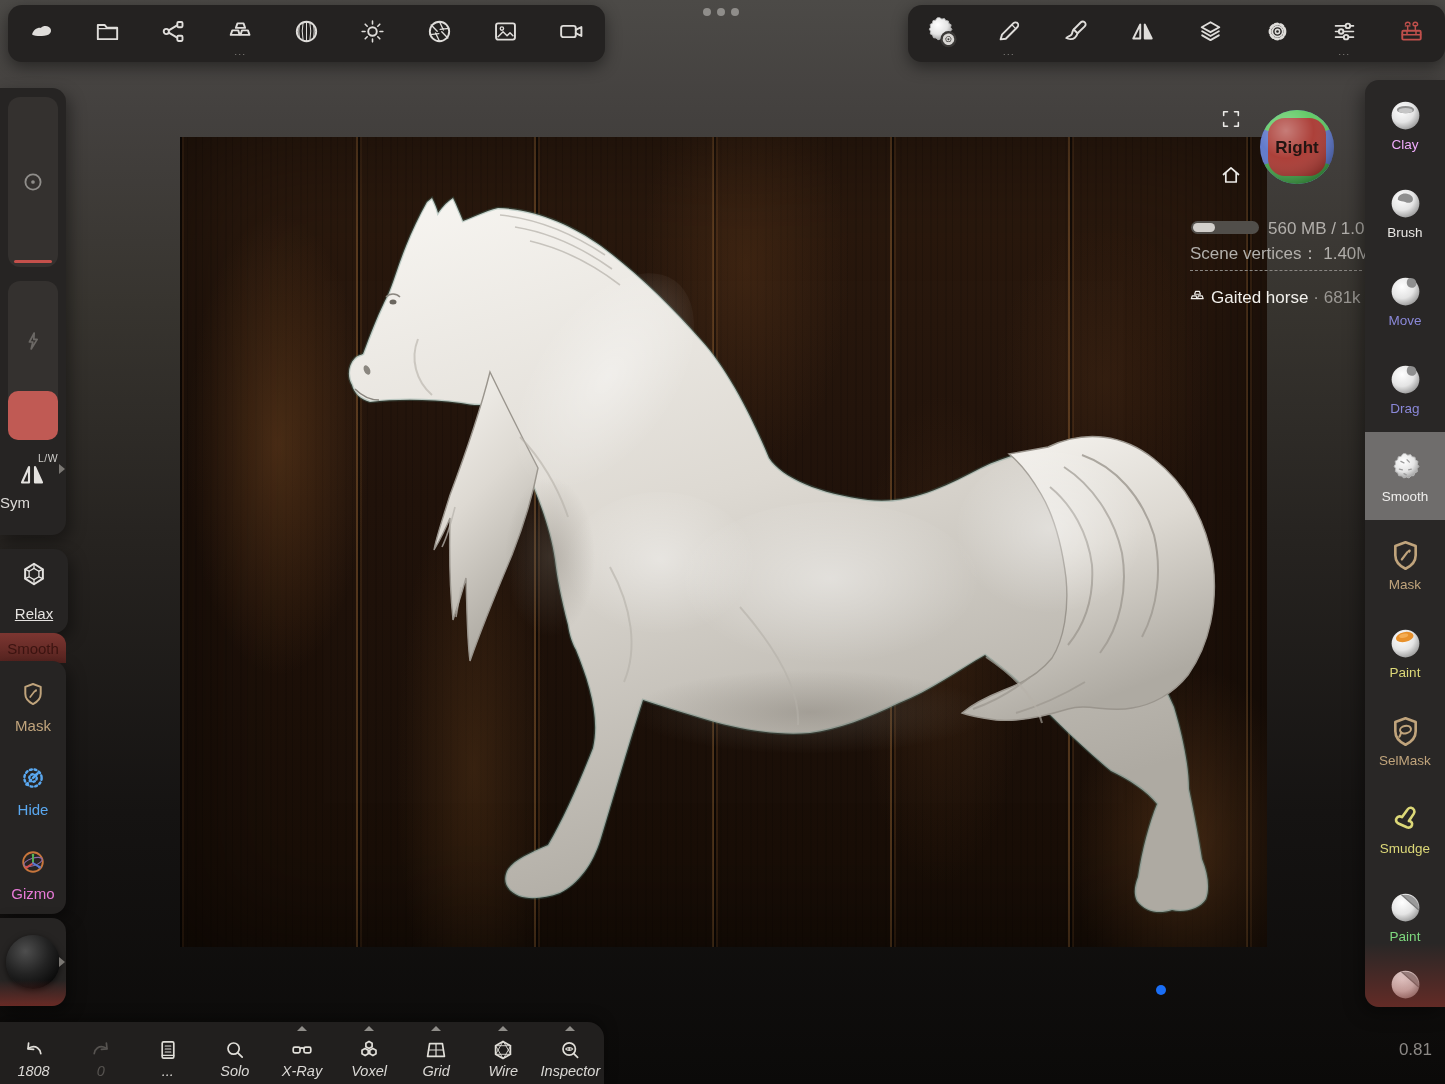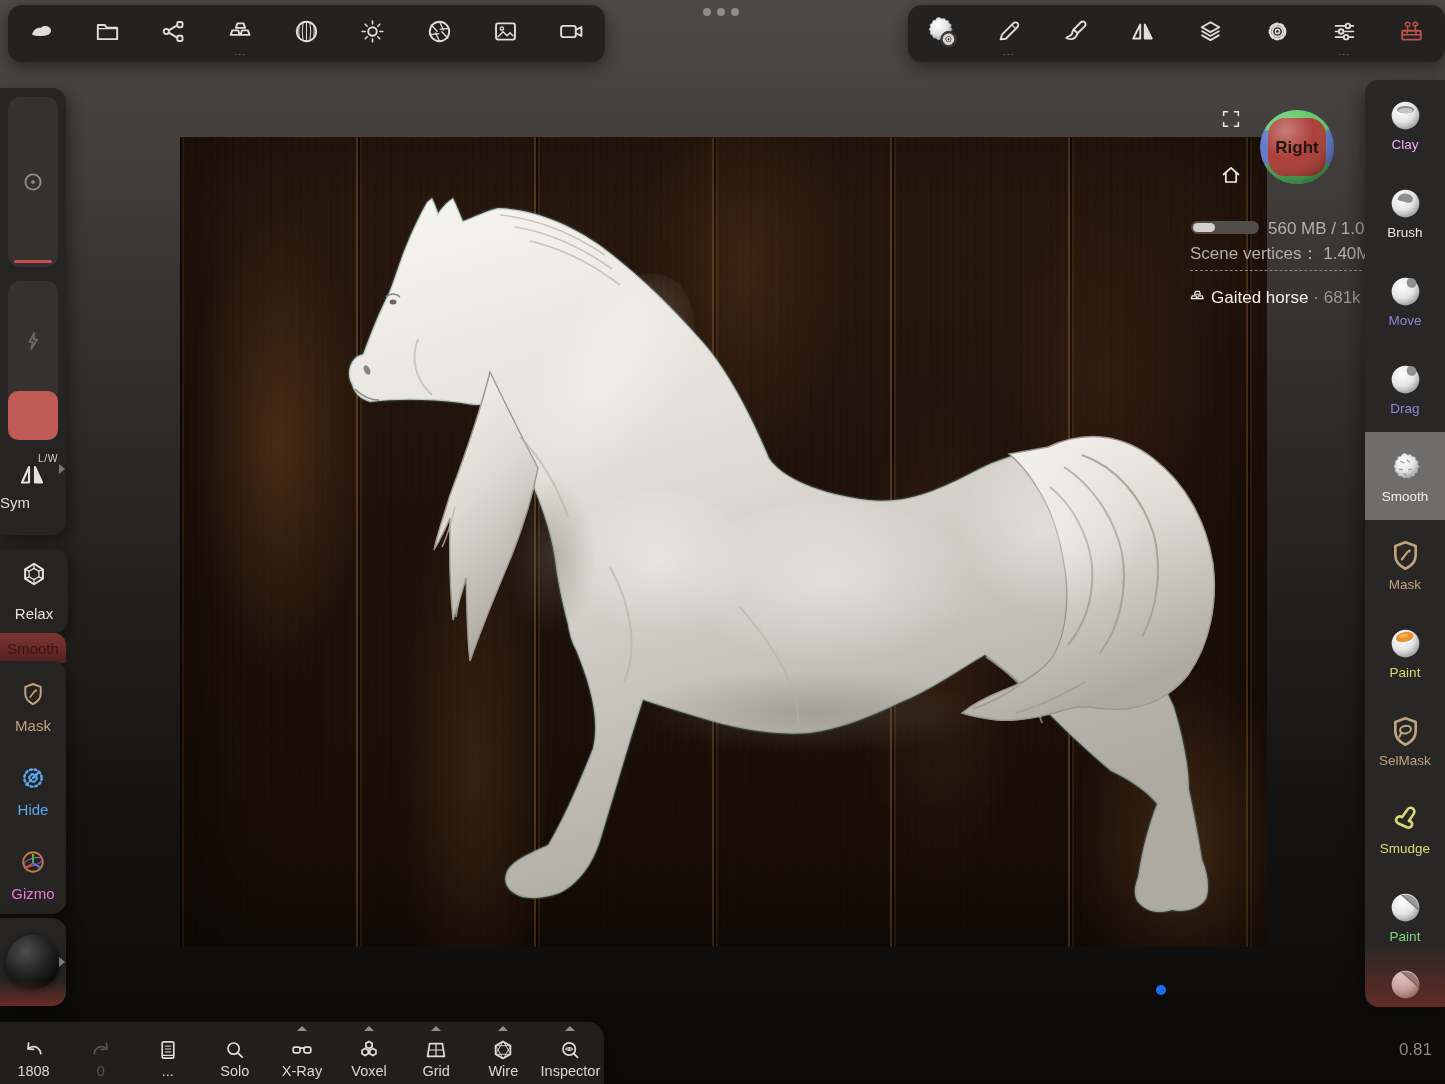--- a/index.html
+++ b/index.html
@@ -48,39 +48,39 @@
   #radius-track .tic{position:absolute;left:50%;top:50%;transform:translate(-50%,-50%);width:26px;height:26px;color:#8f8d8a;}
   #radius-fill{position:absolute;left:6px;right:6px;bottom:4px;height:3px;border-radius:2px;background:#c4504b;}
   #intensity-track{top:193px;height:159px;}
   #intensity-track .tic{position:absolute;left:50%;top:38%;transform:translate(-50%,-50%);width:24px;height:24px;color:#6b6865;}
   #intensity-fill{position:absolute;left:0;right:0;bottom:0;height:49px;background:#c05a54;border-radius:10px;}
   #sym-row{position:absolute;left:0;top:366px;width:66px;height:76px;color:#e4e2df;}
   #sym-row .sic{position:absolute;left:17px;top:6px;width:30px;height:30px;}
   #sym-mode{position:absolute;left:38px;top:-2px;font-size:10.5px;color:#cfcdca;letter-spacing:.5px;}
   #sym-label{position:absolute;left:0;right:0;top:40px;text-align:left;font-size:15px;color:#dddbd8;}
   .side-arrow{position:absolute;width:0;height:0;border-left:6px solid #7a7773;border-top:5px solid transparent;border-bottom:5px solid transparent;}
-  #relax-card{left:0;top:549px;width:68px;height:84px;display:flex;flex-direction:column;align-items:center;justify-content:center;gap:13px;color:#e4e2df;}
+  #relax-card{left:0;top:549px;width:68px;height:84px;display:flex;flex-direction:column;align-items:center;justify-content:center;gap:13px;color:#e4e2df;text-decoration:underline;}
   #relax-card svg{width:28px;height:28px;}
   #relax-card .llabel{font-size:15px;}
   #ghost-tool{position:absolute;left:0;top:633px;width:66px;height:30px;background:linear-gradient(180deg,#7c3631,#55231f);border-radius:0 12px 0 0;overflow:hidden;display:flex;align-items:center;justify-content:center;}
   #ghost-tool span{font-size:15px;color:#3c1411;}
   #tools-card{left:0;top:661px;width:66px;height:253px;}
   .ltool{position:absolute;left:0;width:66px;height:80px;display:flex;flex-direction:column;align-items:center;justify-content:center;gap:5px;}
   .ltool svg{width:28px;height:28px;}
   .ltool .llabel{font-size:15px;}
   #material-card{left:0;top:918px;width:66px;height:88px;overflow:hidden;}
   #material-sphere{position:absolute;left:6px;top:17px;width:54px;height:54px;border-radius:50%;
     background:radial-gradient(circle at 36% 30%,#4e4e4e,#232323 45%,#050505 85%);box-shadow:0 2px 6px rgba(0,0,0,.6);}
   #material-card .red-fade{position:absolute;left:0;right:0;bottom:0;height:26px;background:linear-gradient(180deg,rgba(120,38,32,0),rgba(150,48,40,.6));}
   
   #bottombar{position:absolute;left:0;top:1022px;width:604px;height:62px;background:#211f1e;border-radius:0 16px 0 0;box-shadow:0 -4px 14px rgba(0,0,0,.35);display:flex;}
   .bitem{position:relative;flex:1;display:flex;flex-direction:column;align-items:center;justify-content:flex-end;padding-bottom:5px;color:#e0ded8;}
   .bitem .bic{width:24px;height:24px;margin-bottom:2px;}
   .bitem .bic svg{width:100%;height:100%;}
-  .bitem .blabel{font-size:14.5px;line-height:15px;color:#dad8d5;}
+  .bitem .blabel{font-size:14.5px;line-height:15px;color:#dad8d5;font-style:italic;}
   .bitem.dim{color:#565350;}
   .bitem.dim .blabel{color:#565350;}
   .caret{position:absolute;top:4px;left:50%;transform:translateX(-50%);width:0;height:0;border-bottom:5px solid #8f8d89;border-left:5px solid transparent;border-right:5px solid transparent;}
   
   #expand-btn{position:absolute;left:1220px;top:108px;width:22px;height:22px;color:#eceae7;}
   #home-btn{position:absolute;left:1219px;top:163px;width:24px;height:24px;color:#eceae7;}
   #expand-btn svg,#home-btn svg{width:100%;height:100%;}
   #gizmo-ball{position:absolute;left:1259px;top:109px;width:76px;height:76px;}
   #mem-pill{position:absolute;left:1191px;top:221px;width:68px;height:13px;border-radius:7px;background:#514e4a;}
   #mem-pill .fill{position:absolute;left:2px;top:2px;width:22px;height:9px;border-radius:5px;background:#d2cfcb;}

